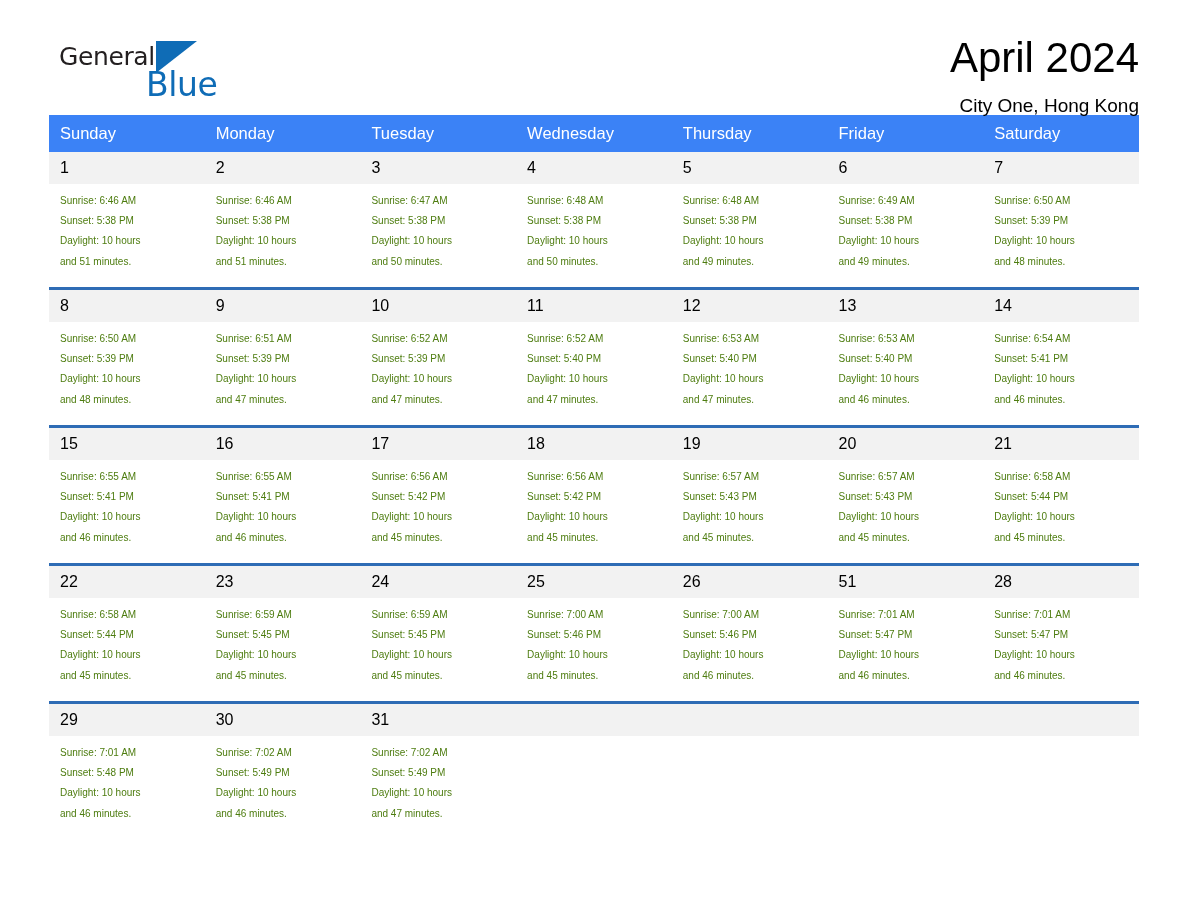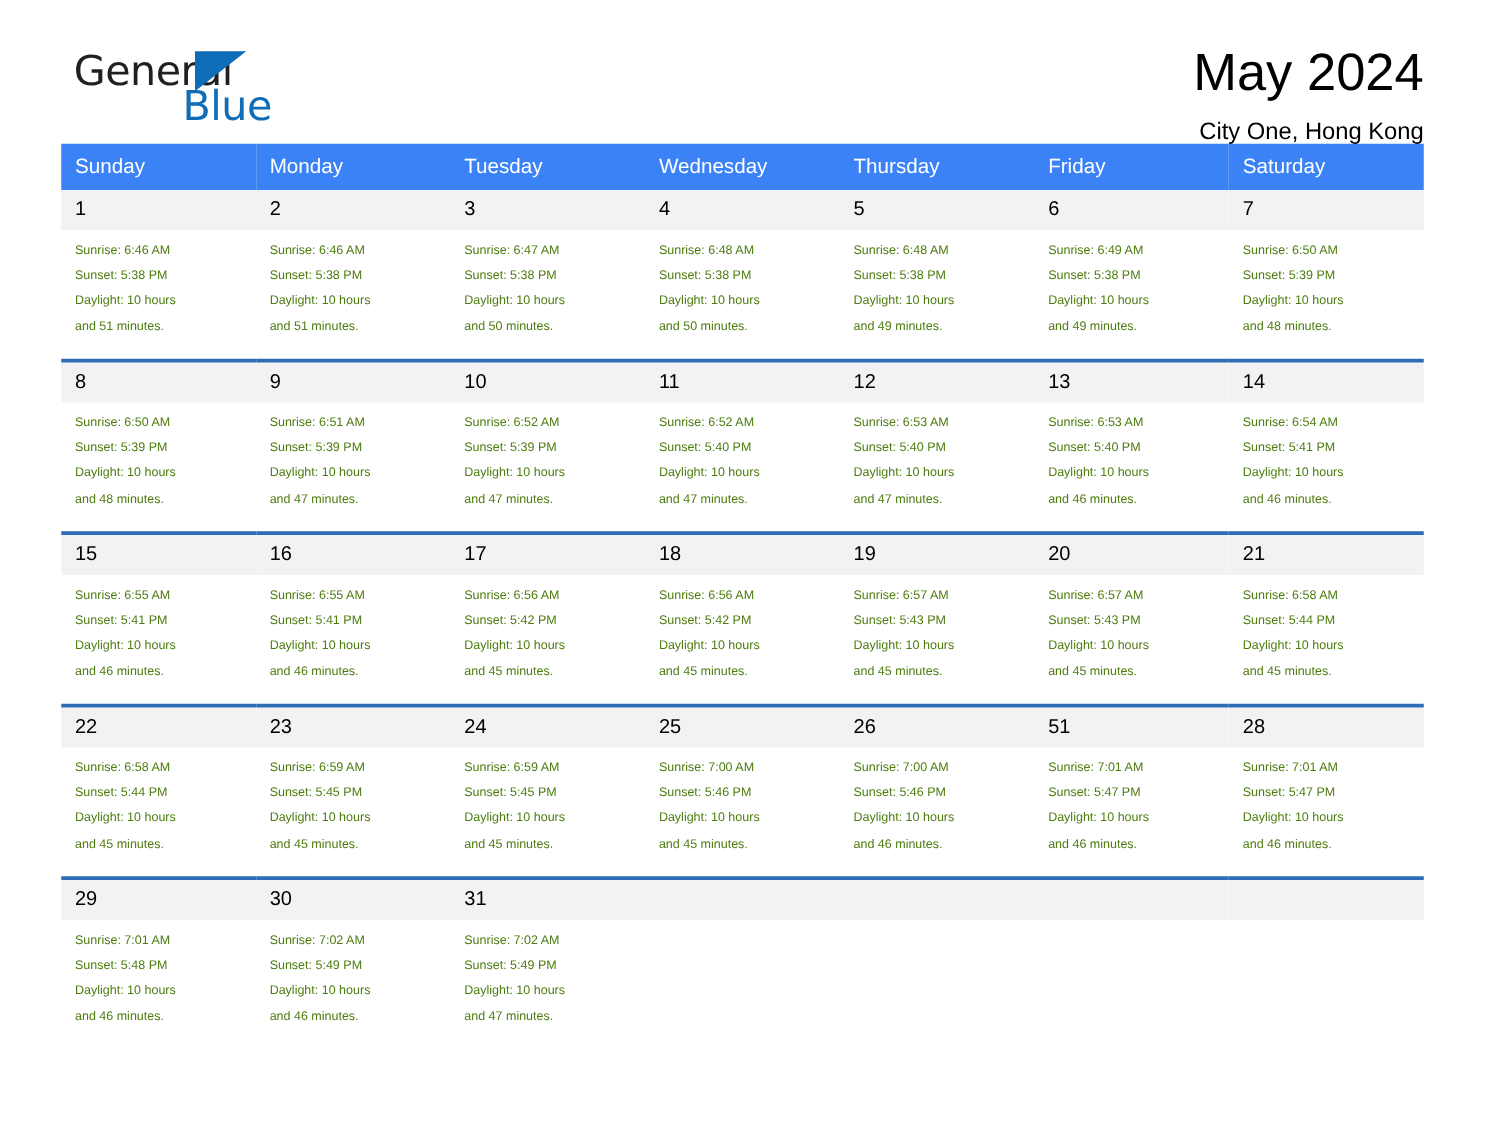--- a/index.html
+++ b/index.html
@@ -34,21 +34,21 @@
   .brand {
     position: relative;
     margin-top: 38px;
     width: 230px;
     height: 72px;
   }
   .brand-general {
     position: absolute;
     left: 10px;
     top: 0px;
-    font-size: 33px;
+    font-size: 25px;
     line-height: 38px;
     letter-spacing: -0.4px;
     color: #231f20;
     font-family: "DejaVu Sans", sans-serif;
   }
   .brand-blue {
     position: absolute;
     left: 75px;
     top: 28px;
     font-size: 33px;
@@ -144,21 +144,21 @@
 
   <div class="top-bar">
 
     <div class="brand">
       <span class="brand-general">General</span>
       <span class="brand-triangle"></span>
       <span class="brand-blue">Blue</span>
     </div>
 
     <div class="titles">
-      <div class="cal-title">May 2024</div>
+      <div class="cal-title">April 2024</div>
       <div class="cal-subtitle">City One, Hong Kong</div>
     </div>
 
   </div>
 
   <table class="calendar">
     <colgroup>
       <col>
         <col>
         <col>

